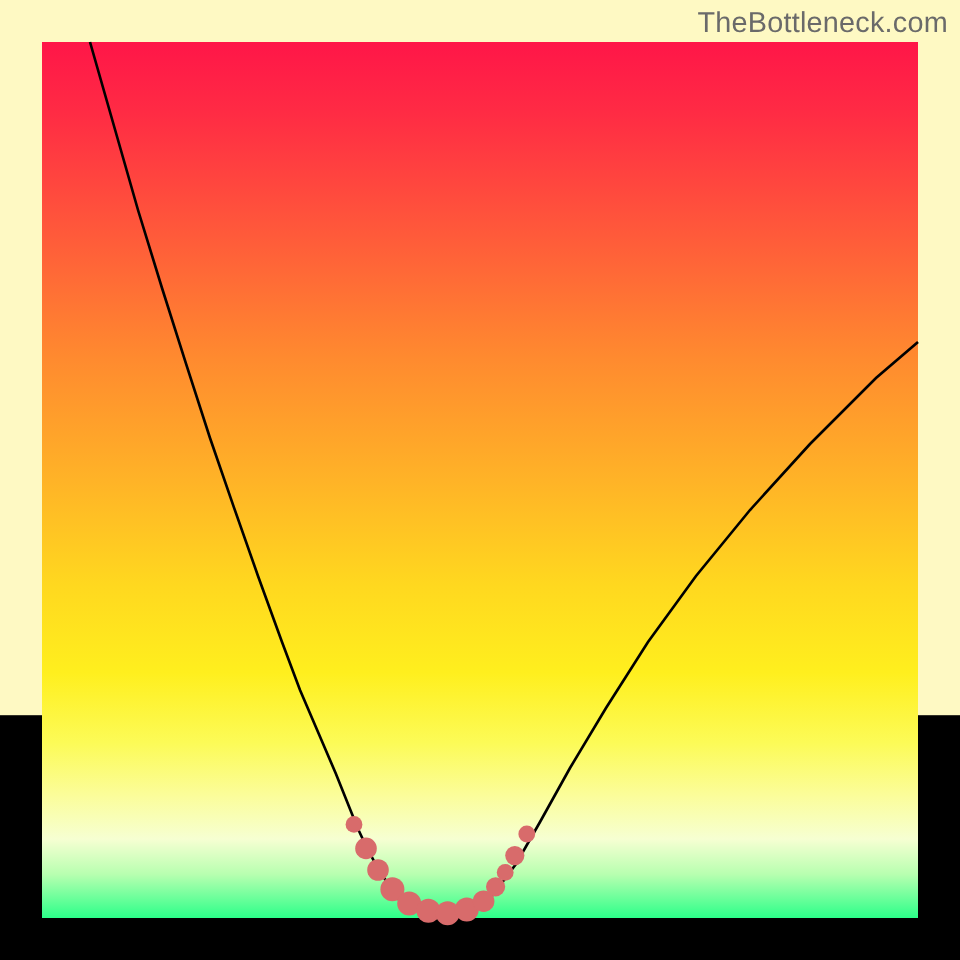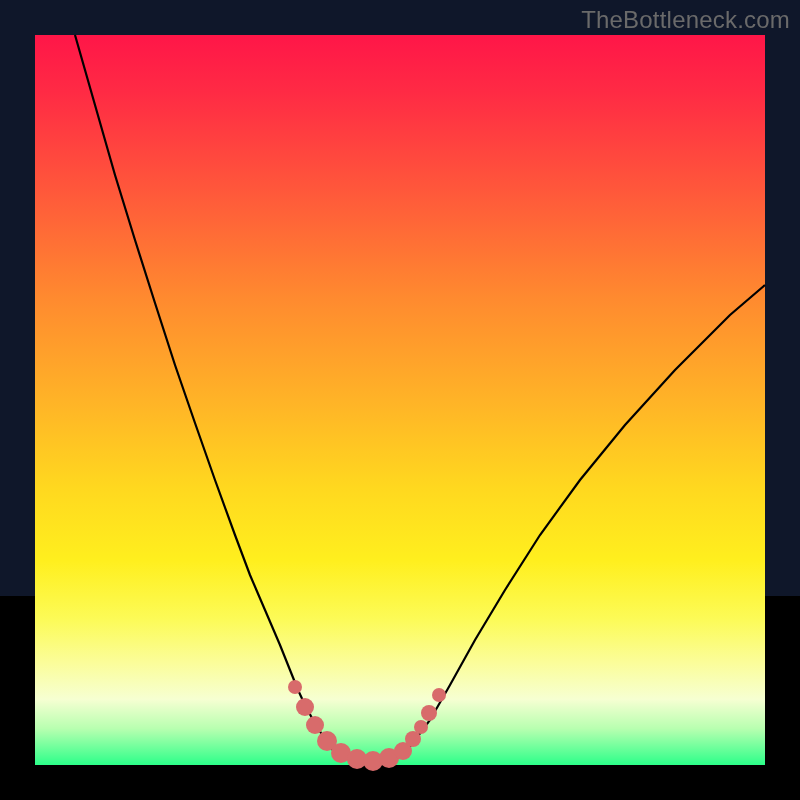--- a/index.html
+++ b/index.html
@@ -10,21 +10,21 @@
     background: #000;
     overflow: hidden;
     font-family: Arial, Helvetica, sans-serif;
   }
   .frame {
     position: absolute;
     left: 0;
     top: 0;
     width: 800px;
     height: 596px;
-    background: #0f172a;
+    background: #fef9c3;
   }
   .plot {
     position: absolute;
     left: 35px;
     top: 35px;
     width: 730px;
     height: 730px;
     
     background: linear-gradient(
       to bottom,

